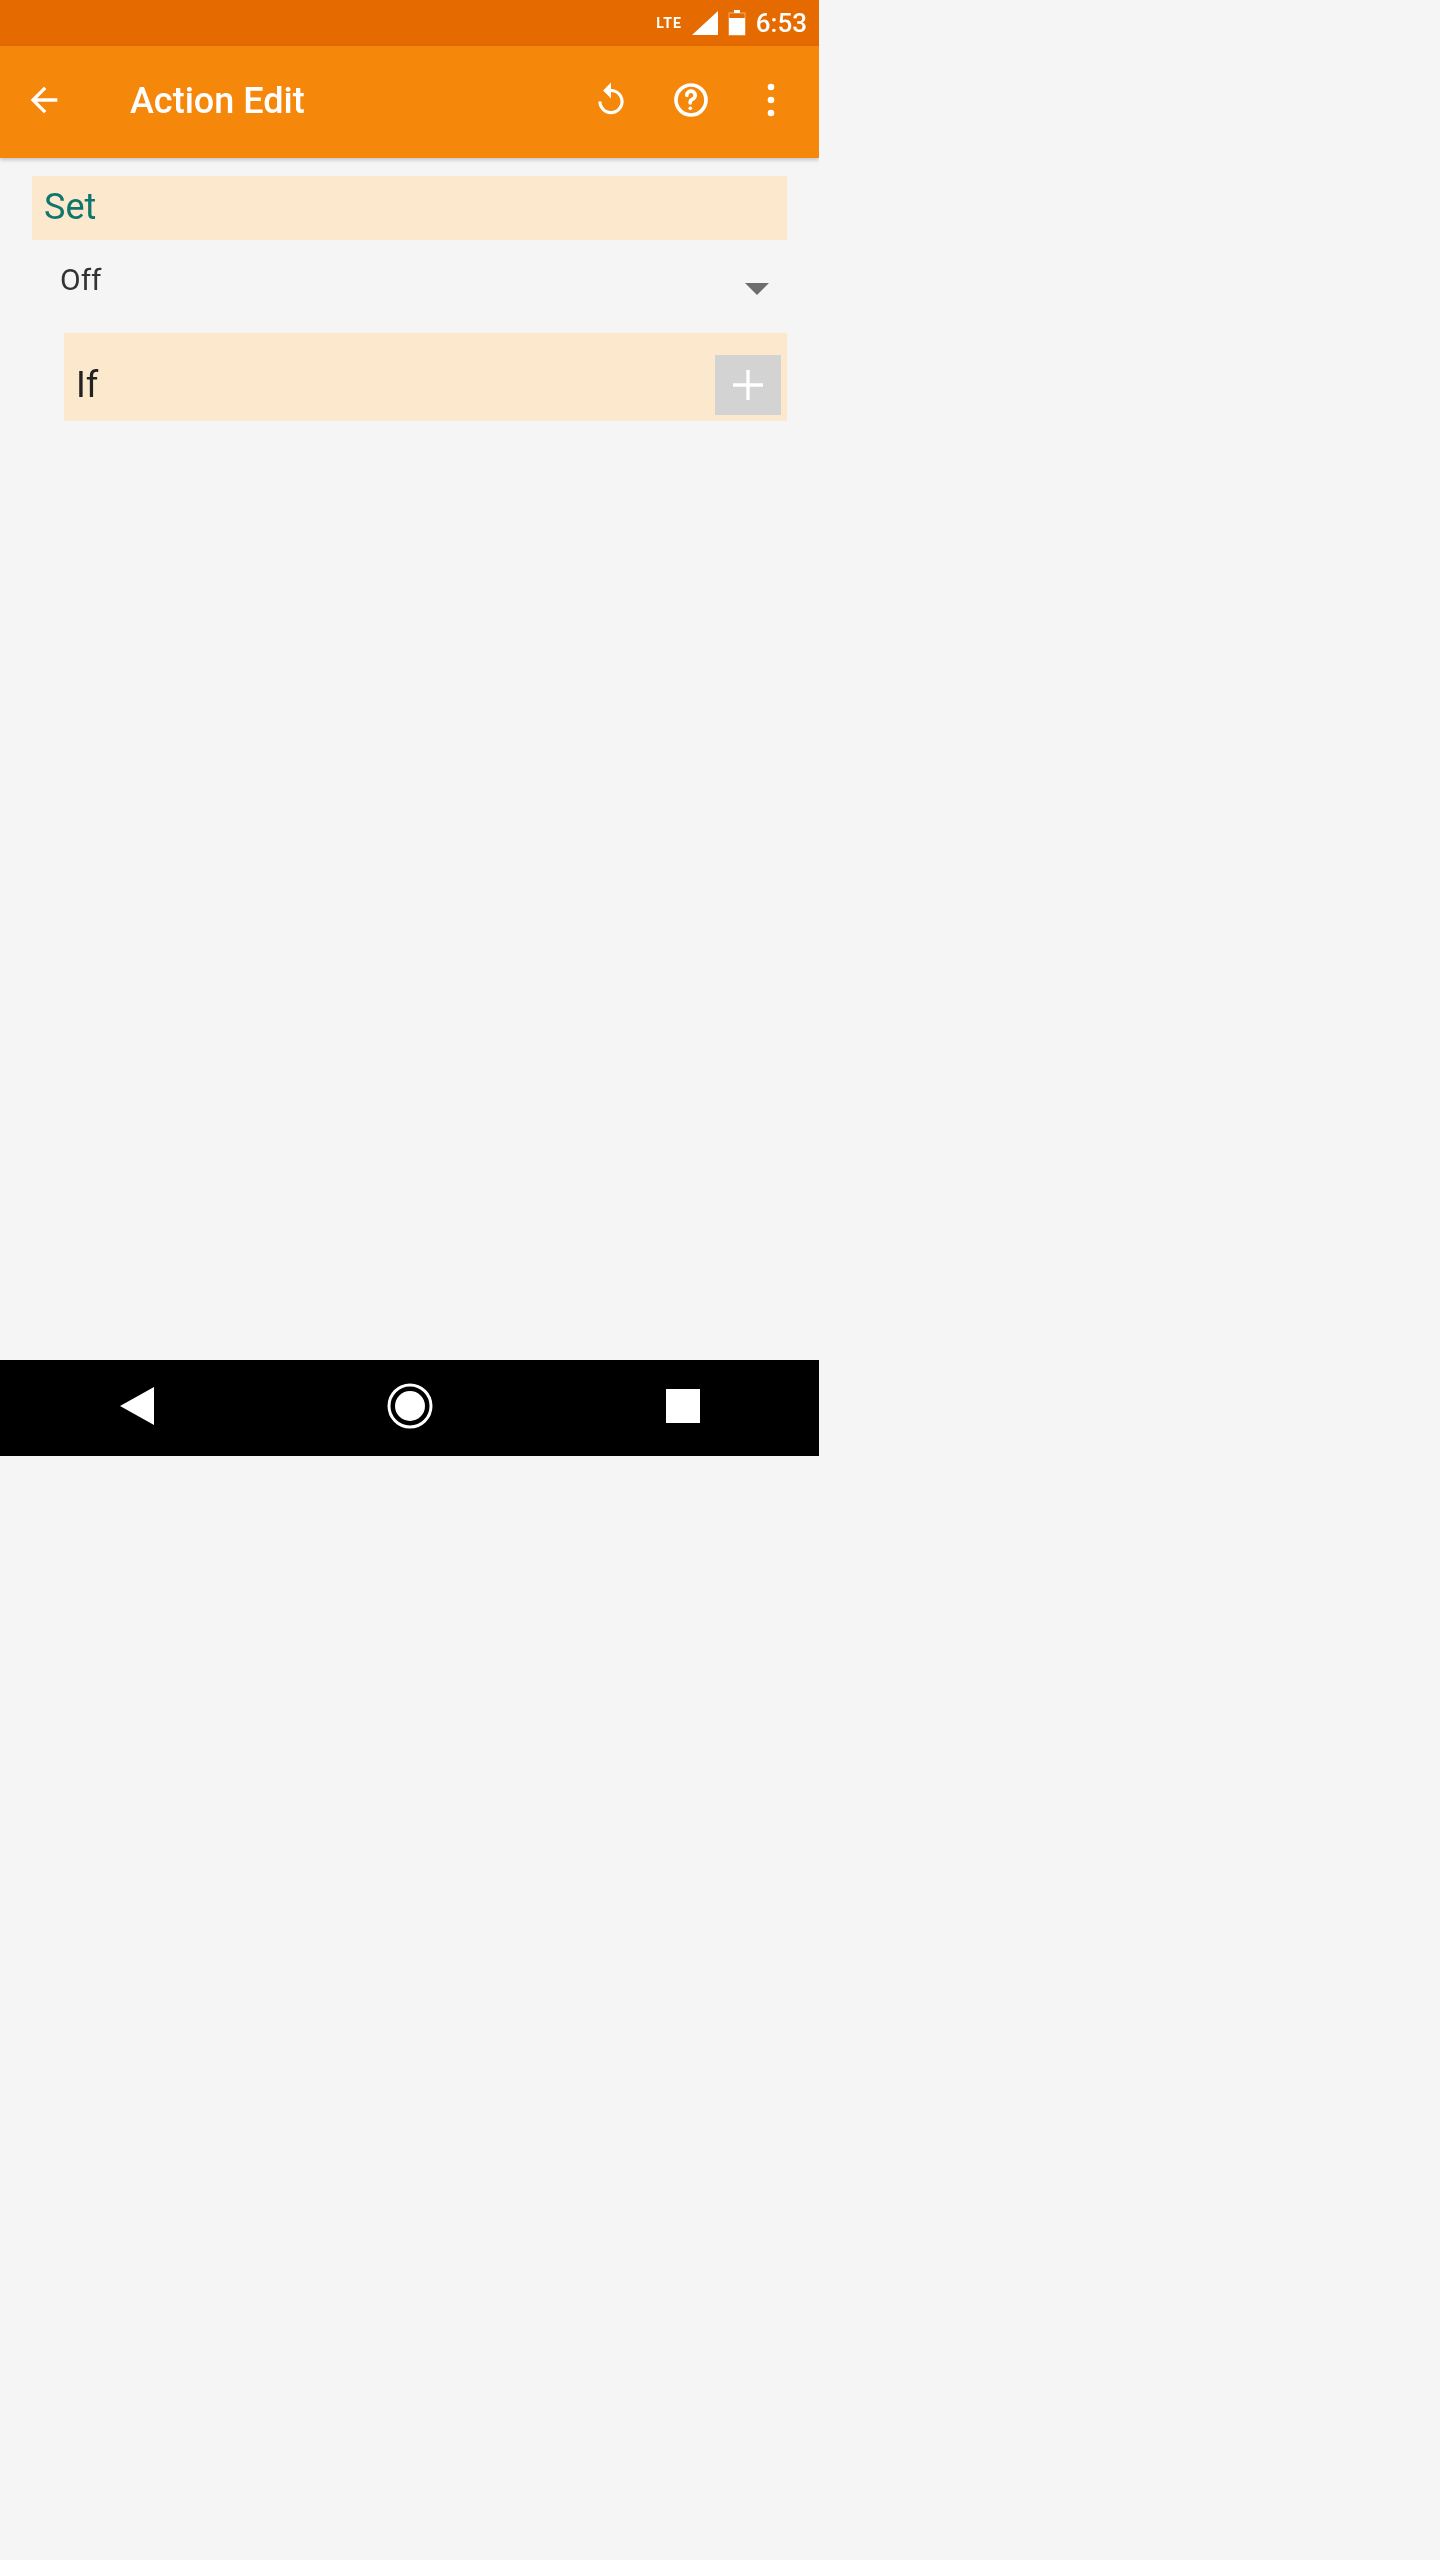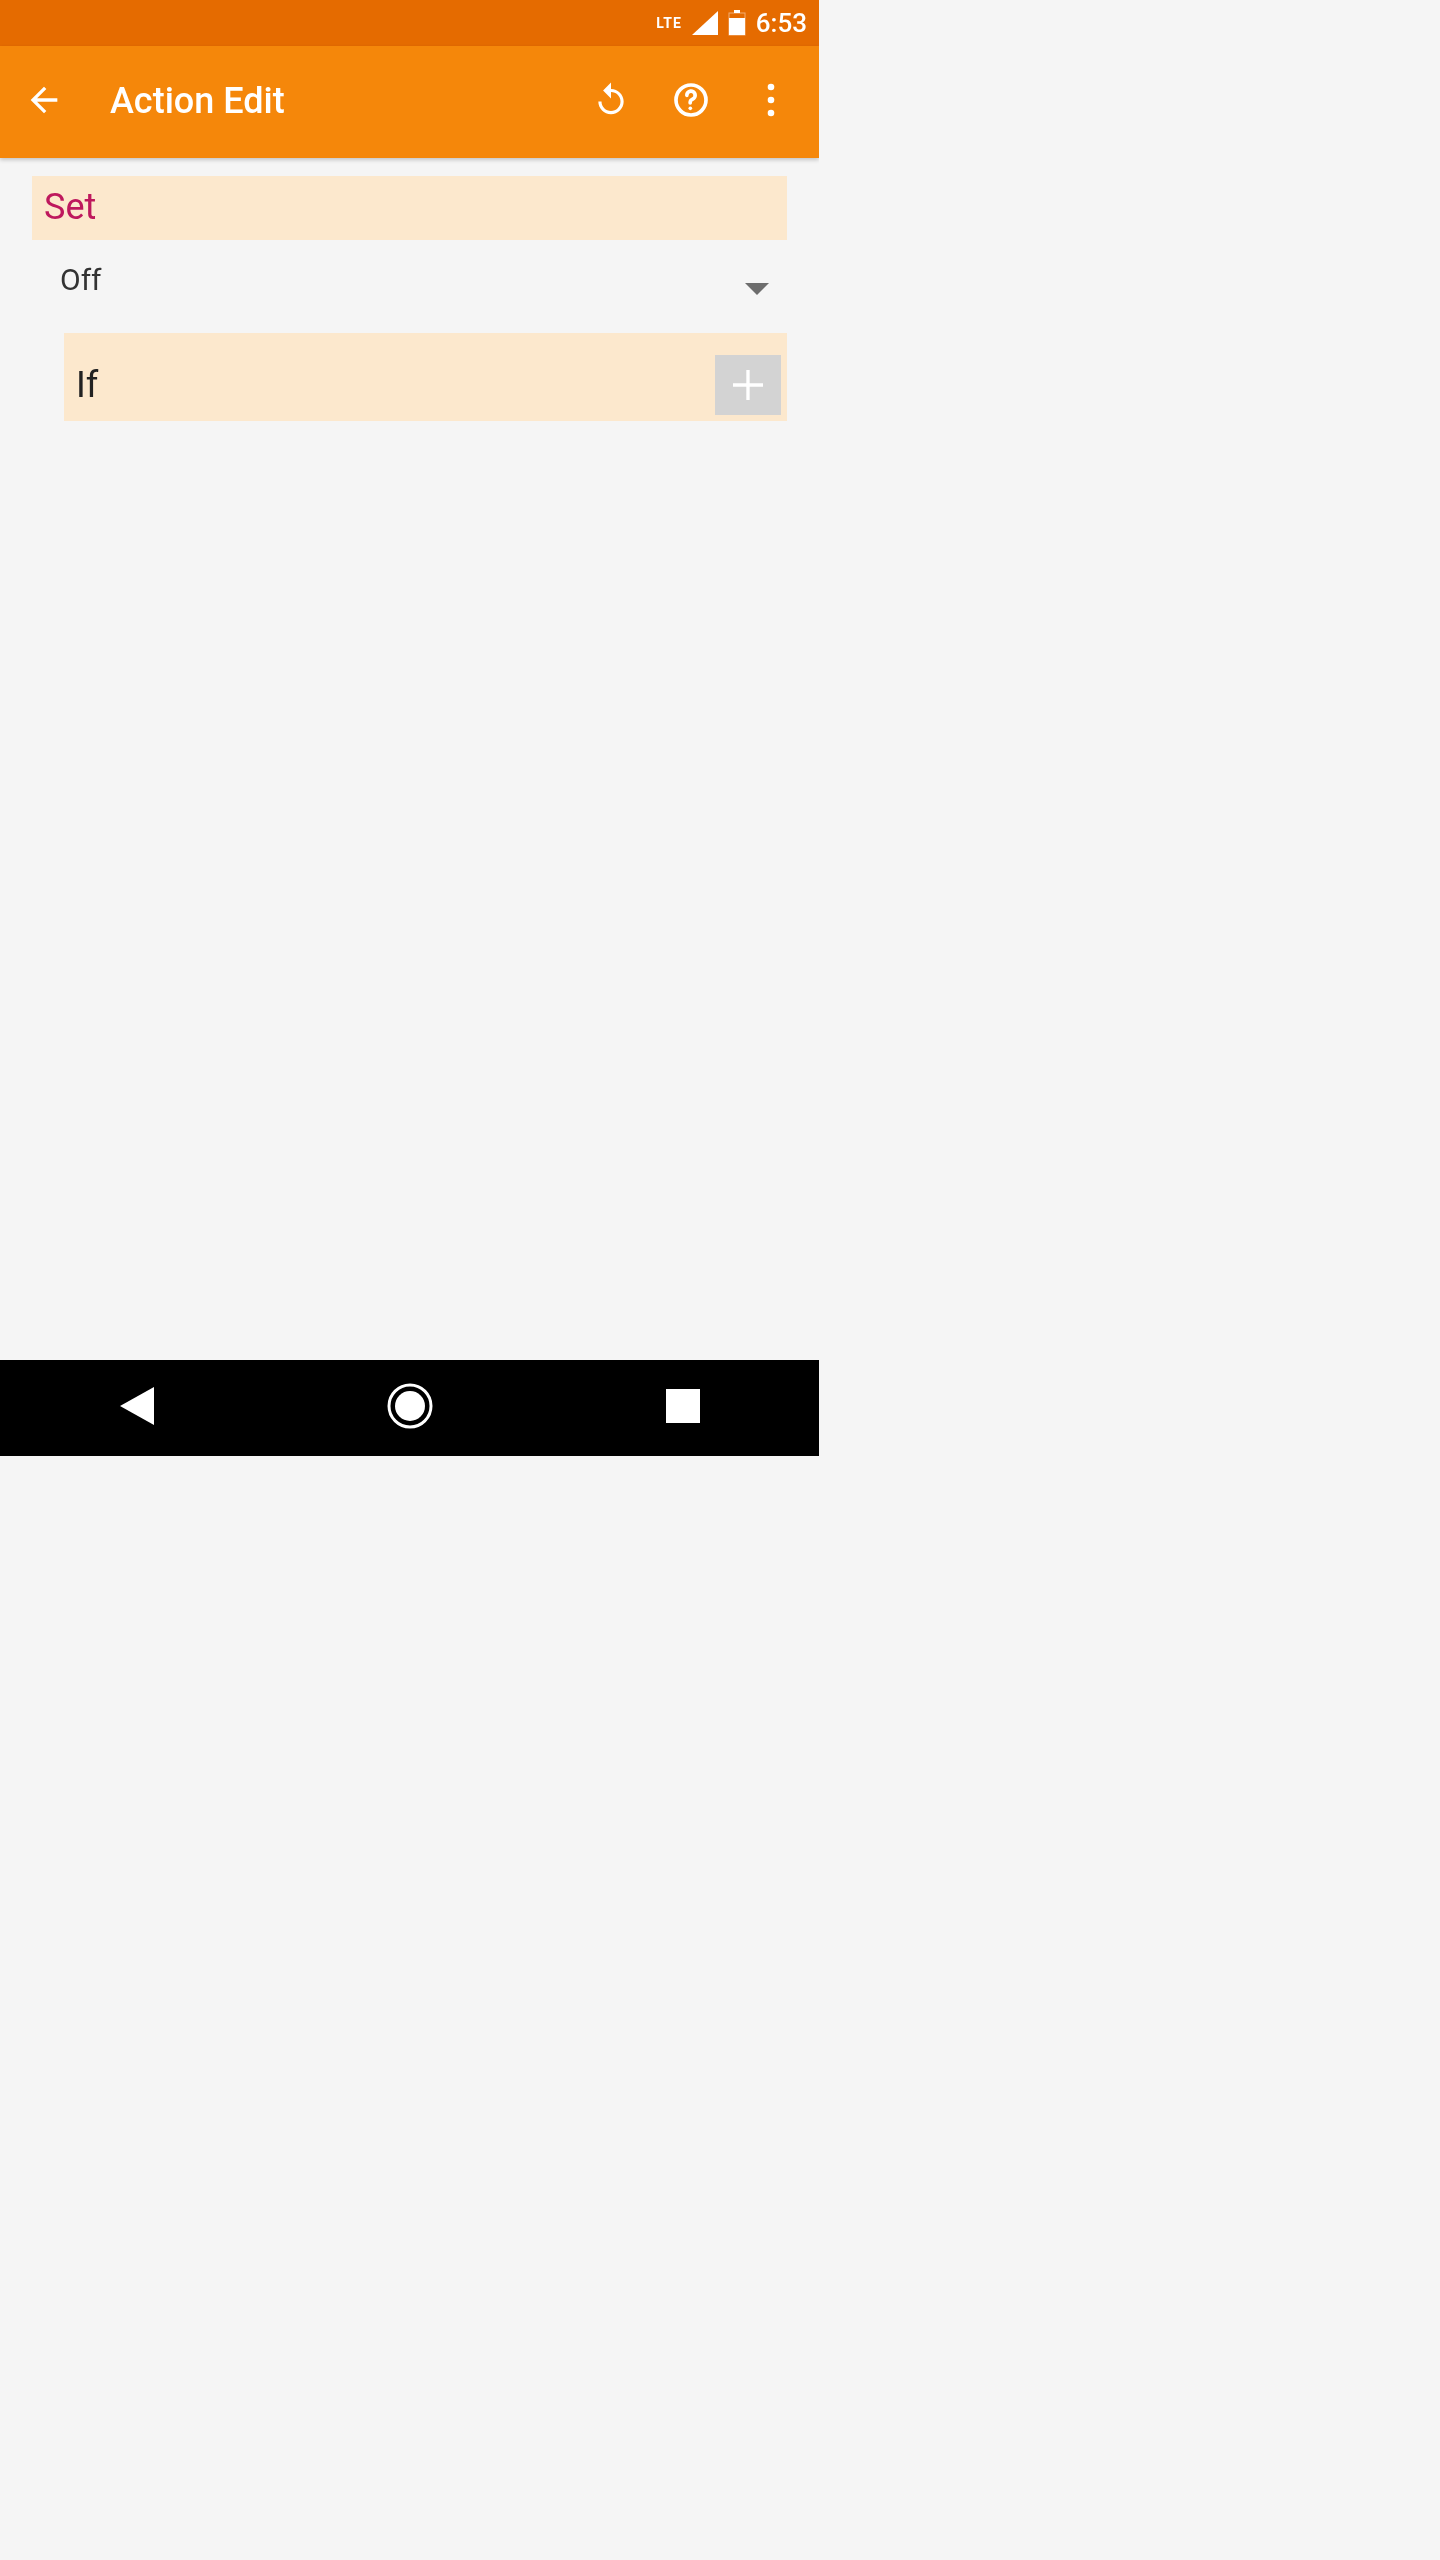--- a/index.html
+++ b/index.html
@@ -42,39 +42,39 @@
     .action-bar .back-button {
       width:72px; height:72px;
       display:flex; align-items:center; justify-content:center;
       cursor:pointer;
     }
     .action-bar .titles {
       flex:1; display:flex; flex-direction:column;
       padding-left:30px;
     }
     .action-bar .title {
-      font-size:36px; font-weight:500; line-height:1.1;
+      font-size:36px; font-weight:500; line-height:1.1;margin-left:20px;
     }
     .action-bar .subtitle {
       font-size:28px; color:rgba(255,255,255,0.75);
       margin-top:4px;
     }
     .action-bar .action-icons { display:flex; align-items:center; }
     .action-bar .action-icons .icon-btn {
       width:80px; height:80px;
       display:flex; align-items:center; justify-content:center;
       cursor:pointer;
     }
 
     
     .content { flex:1; background:#f5f5f5; padding:18px 32px 0 32px; }
     .section-header {
       background:#FCE8CD;
       padding:10px 8px 12px 12px;
-      font-size:36px; color:#be185d;
+      font-size:36px; color:#0f766e;
       display:flex; align-items:center; justify-content:space-between;
     }
     .spinner-row {
       display:flex; align-items:flex-end; justify-content:space-between;
       padding:22px 18px 30px 28px;
       cursor:pointer;
     }
     .spinner-row .value { font-size:30px; color:#333; }
     .spinner-row .dropdown-icon svg { display:block; }
 

